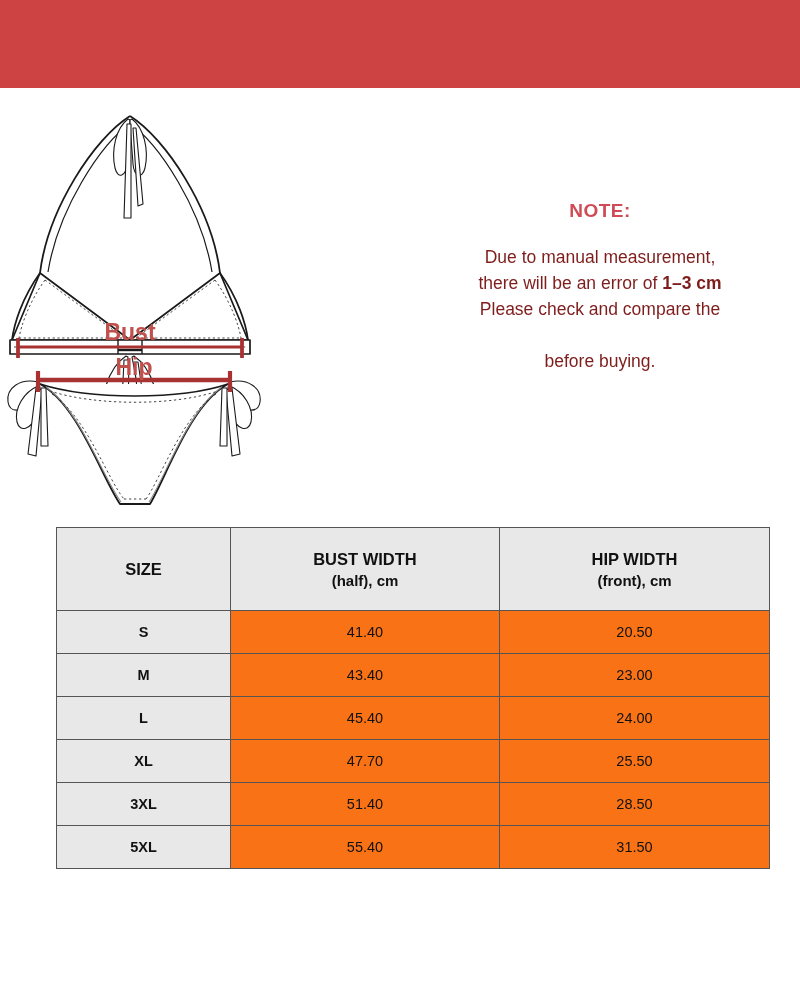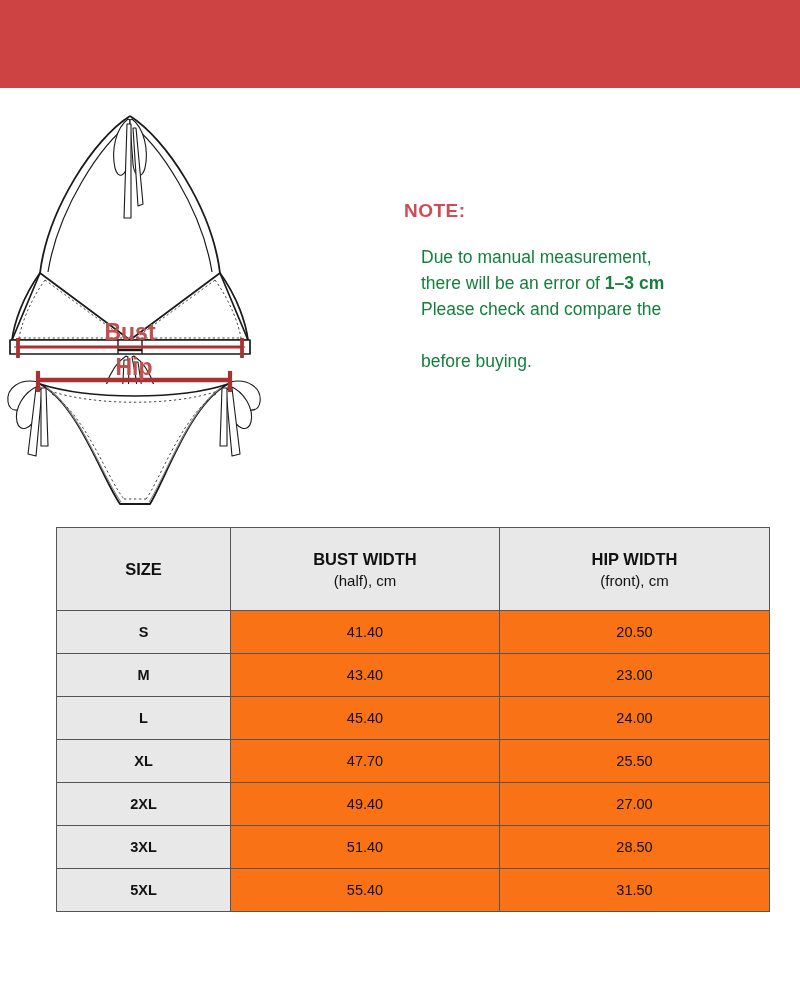--- a/index.html
+++ b/index.html
@@ -39,31 +39,31 @@
     left: 0;
     top: 0;
   }
 
   
   .note-block {
     position: absolute;
     left: 404px;
     top: 200px;
     width: 392px;
-    text-align: left;
+    text-align: center;
   }
   .note-title {
     color: #cf4b55;
     font-size: 19px;
     font-weight: bold;
     letter-spacing: 0.5px;
     margin: 0 0 22px 0;
   }
   .note-body {
-    color: #15803d;
+    color: #7f1d1d;
     font-size: 17.5px;
     line-height: 26px;
     margin: 17px;
   }
   .note-body .emph {
     font-weight: bold;
   }
 
   
   .size-table {
@@ -87,21 +87,21 @@
   .size-table thead th {
     background: #e8e8e8;
     height: 82px;
     padding: 0 6px;
     font-size: 16.5px;
     font-weight: bold;
     vertical-align: middle;
   }
   .size-table thead th .sub {
     display: block;
-    font-weight: normal;
+    font-weight: bold;
     font-size: 15px;
     padding-top: 3px;
   }
   .size-table tbody td {
     height: 40px;
     font-size: 14.5px;
     vertical-align: middle;
   }
   .size-table tbody td.size-cell {
     background: #e8e8e8;
@@ -253,25 +253,20 @@
       <td class="size-cell">L</td>
       <td class="val-cell">45.40</td>
       <td class="val-cell">24.00</td>
     </tr>
     <tr>
       <td class="size-cell">XL</td>
       <td class="val-cell">47.70</td>
       <td class="val-cell">25.50</td>
     </tr>
     <tr>
-      <td class="size-cell">2XL</td>
-      <td class="val-cell">49.40</td>
-      <td class="val-cell">27.00</td>
-    </tr>
-    <tr>
       <td class="size-cell">3XL</td>
       <td class="val-cell">51.40</td>
       <td class="val-cell">28.50</td>
     </tr>
     <tr>
       <td class="size-cell">5XL</td>
       <td class="val-cell">55.40</td>
       <td class="val-cell">31.50</td>
     </tr>
   </tbody>

